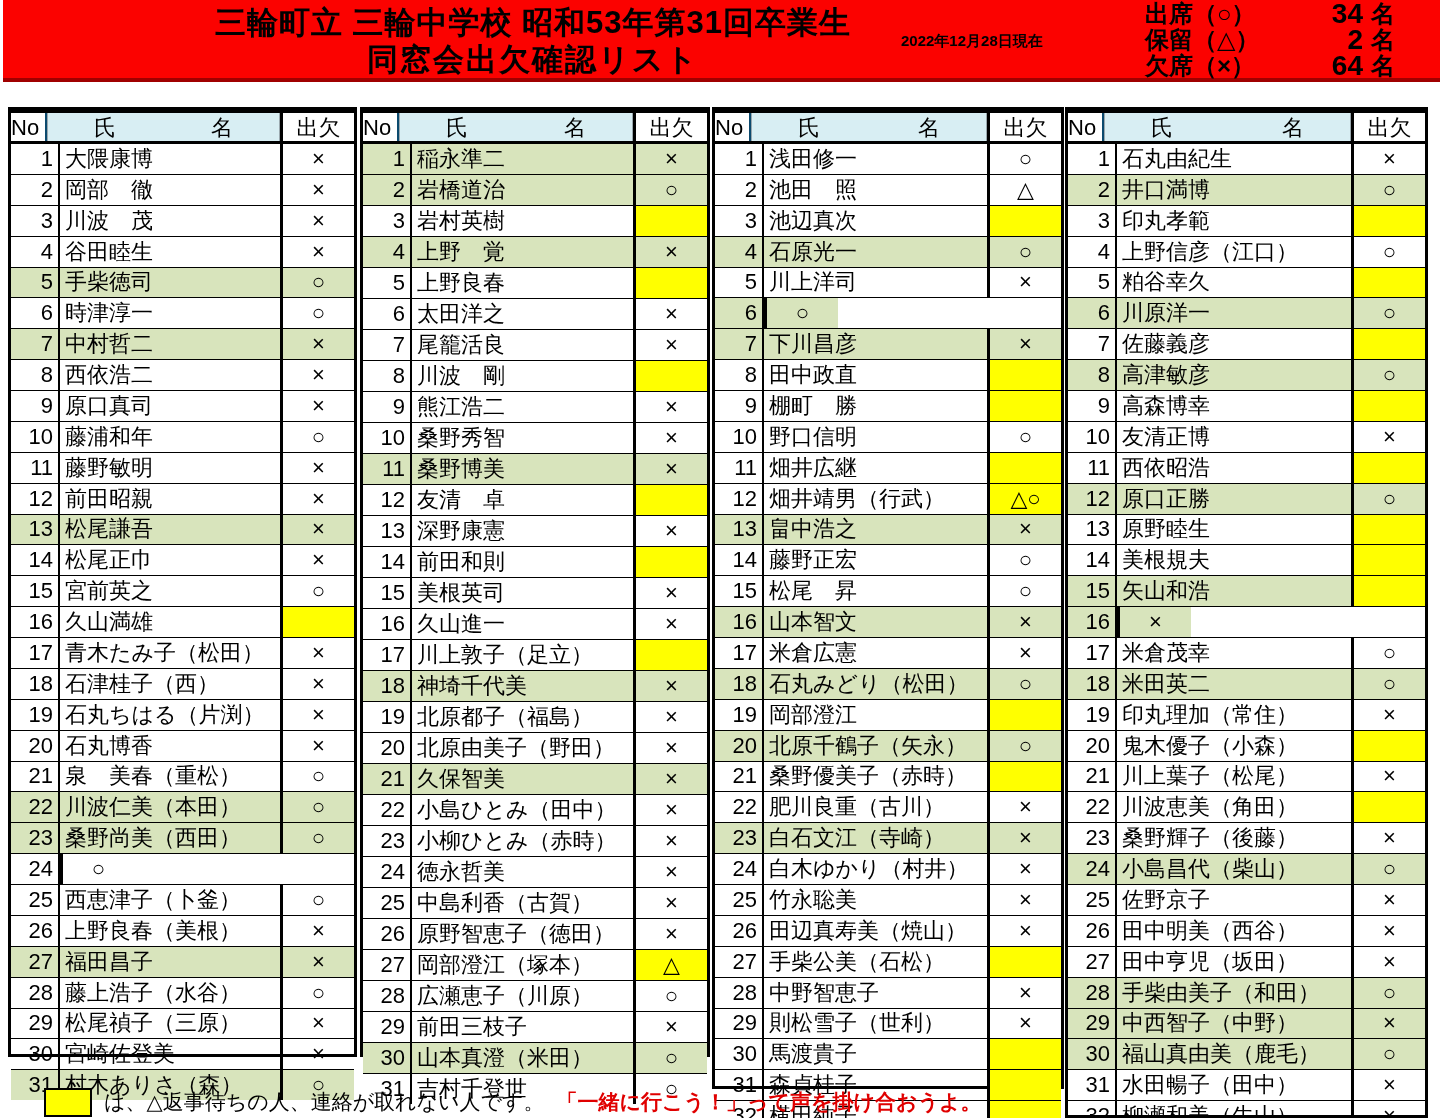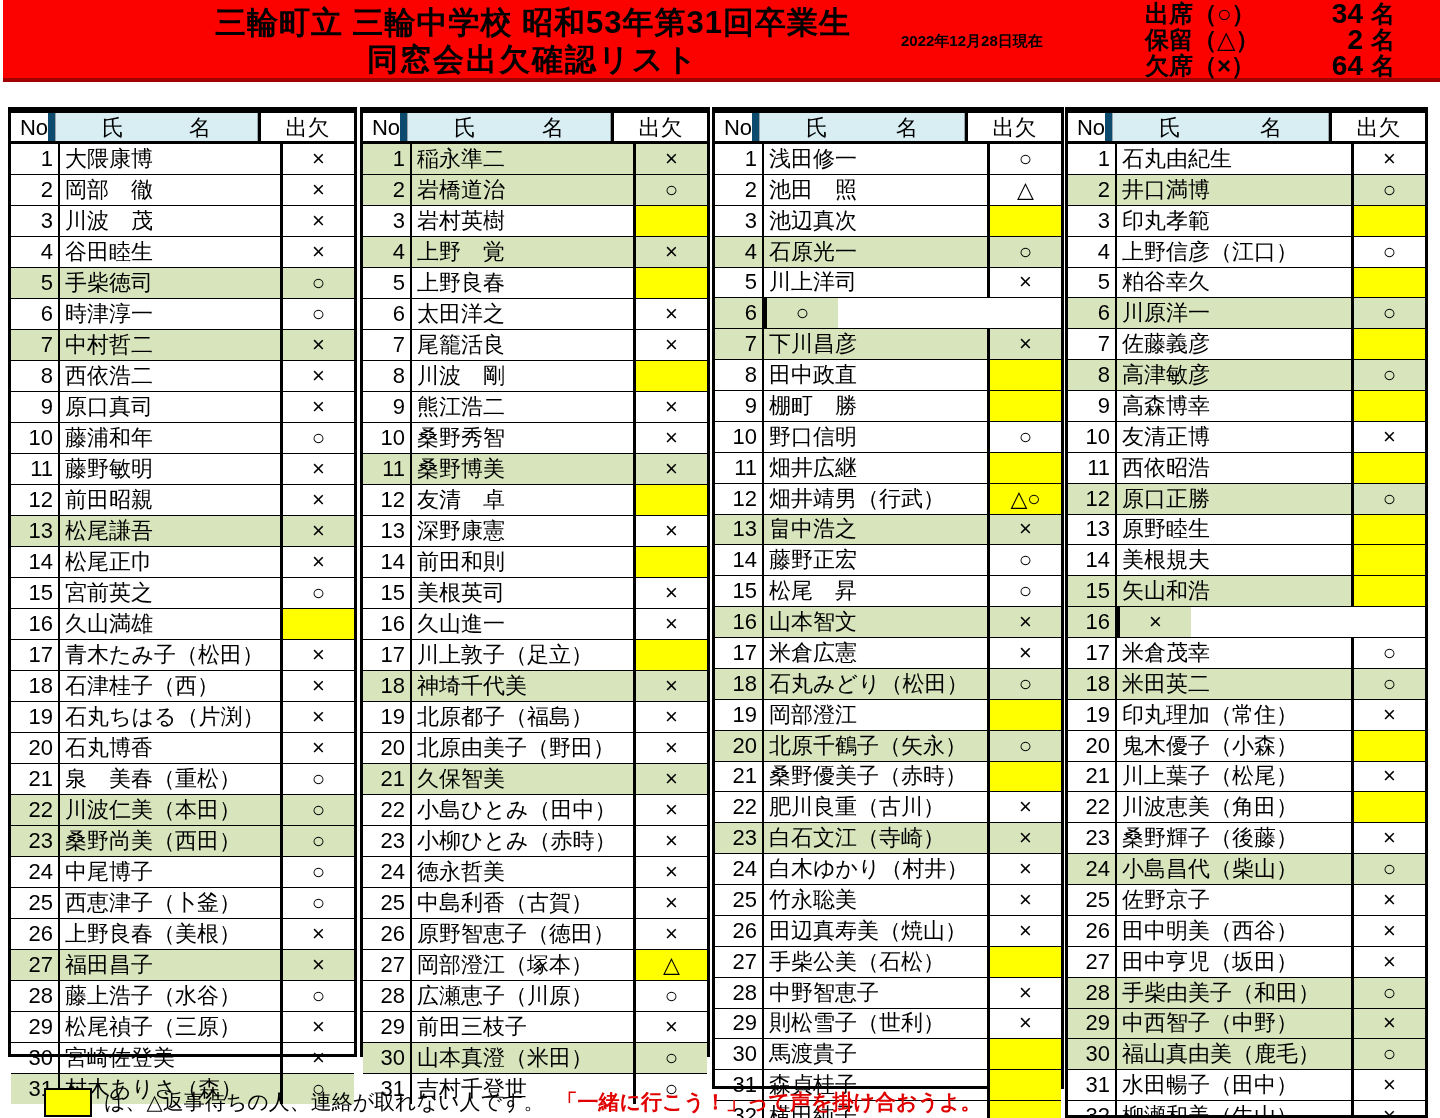--- a/index.html
+++ b/index.html
@@ -24,24 +24,24 @@
   .stat-value { flex:1; text-align:right; font-size:28px; font-weight:bold; padding-right:8px; }
   .stat-unit  { font-size:24px; font-weight:bold; }
 
   
   .ctable { position:absolute; top:107px; border:3px solid #000; background:#fff; display:flex; flex-direction:column; }
   .ct-title {
     height:27px; border-bottom:3px solid #000; text-align:center;
     font-size:22px; font-weight:bold; line-height:25px; letter-spacing:2px; overflow:hidden;
   }
   .ct-head { display:flex; height:31px; border-bottom:3px solid #000; }
-  .h-no  { width:44px; border-right:7px solid #0c4a6e; text-align:right; font-size:22px; line-height:29px; }
+  .h-no  { width:36px; border-right:2px solid #0c4a6e; text-align:left; font-size:22px; line-height:29px; }
   .h-name{ flex:1; background:#d8eef3; border:1px solid #9aa8ae; border-top:none; border-bottom:none;
            display:flex; justify-content:space-between; padding:0 46px; font-size:22px; line-height:29px; }
-  .h-att { width:96px; border-left:3px solid #000; text-align:center; font-size:22px; line-height:29px; }
+  .h-att { width:74px; border-left:3px solid #000; text-align:center; font-size:22px; line-height:29px; }
   .rows { flex:1; display:flex; flex-direction:column; }
   .row { flex:1; display:flex; border-bottom:1px solid #000; min-height:0; }
   .row:last-child { border-bottom:none; }
   .row > div { display:flex; align-items:center; }
   .no  { width:49px; border-right:2px solid #000; justify-content:flex-end; padding-right:5px; font-size:22px; }
   .nm  { flex:1; padding-left:5px; font-size:22px; letter-spacing:0px; white-space:nowrap; overflow:hidden; }
   .att { width:74px; border-left:3px solid #000; justify-content:center; font-size:22px; }
   .row.green > div { background:#d8e4bc; }
   .att.yellow { background:#ffff00 !important; }
 
@@ -202,21 +202,20 @@
           <div class="nm">川波仁美（本田）</div>
           <div class="att">○</div>
         </div>
         <div class="row green">
           <div class="no">23</div>
           <div class="nm">桑野尚美（西田）</div>
           <div class="att">○</div>
         </div>
         <div class="row">
           <div class="no">24</div>
-          <div class="nm">中尾博子</div>
           <div class="att">○</div>
         </div>
         <div class="row">
           <div class="no">25</div>
           <div class="nm">西恵津子（卜釜）</div>
           <div class="att">○</div>
         </div>
         <div class="row">
           <div class="no">26</div>
           <div class="nm">上野良春（美根）</div>

